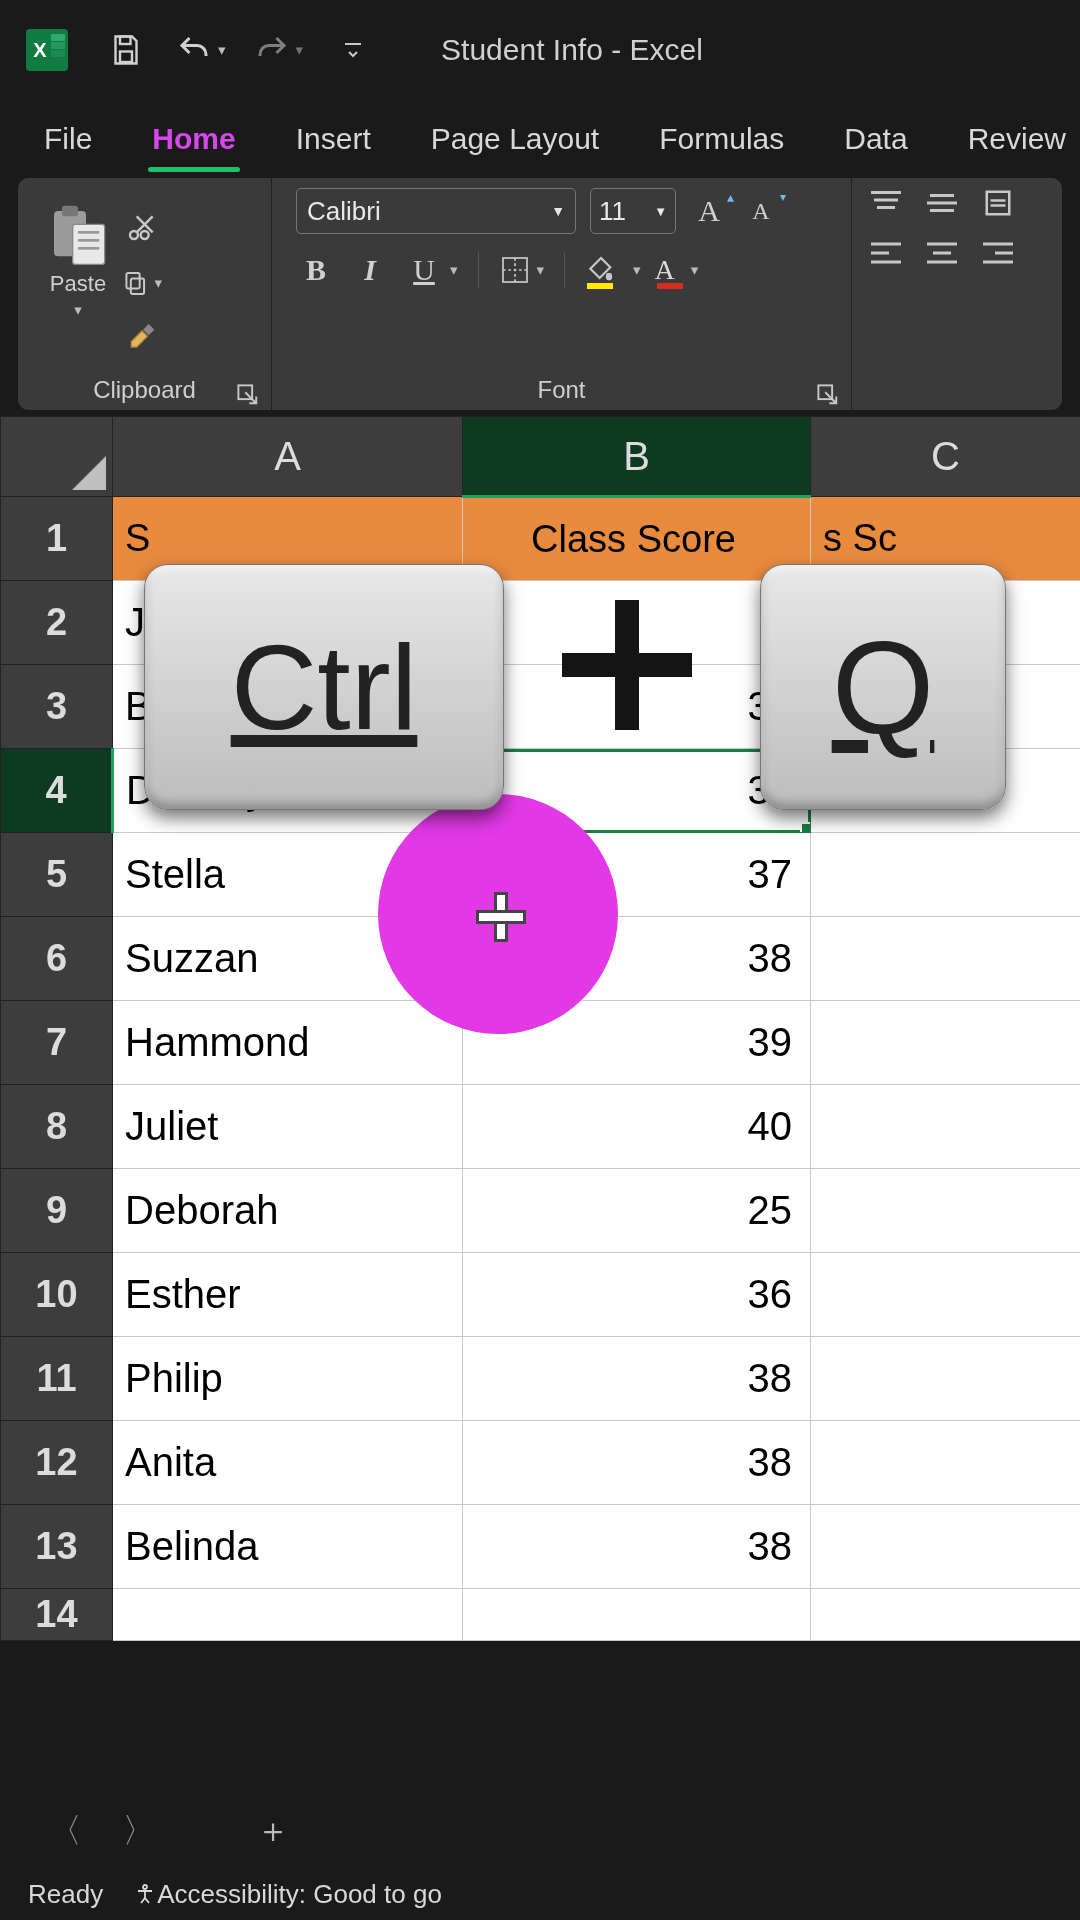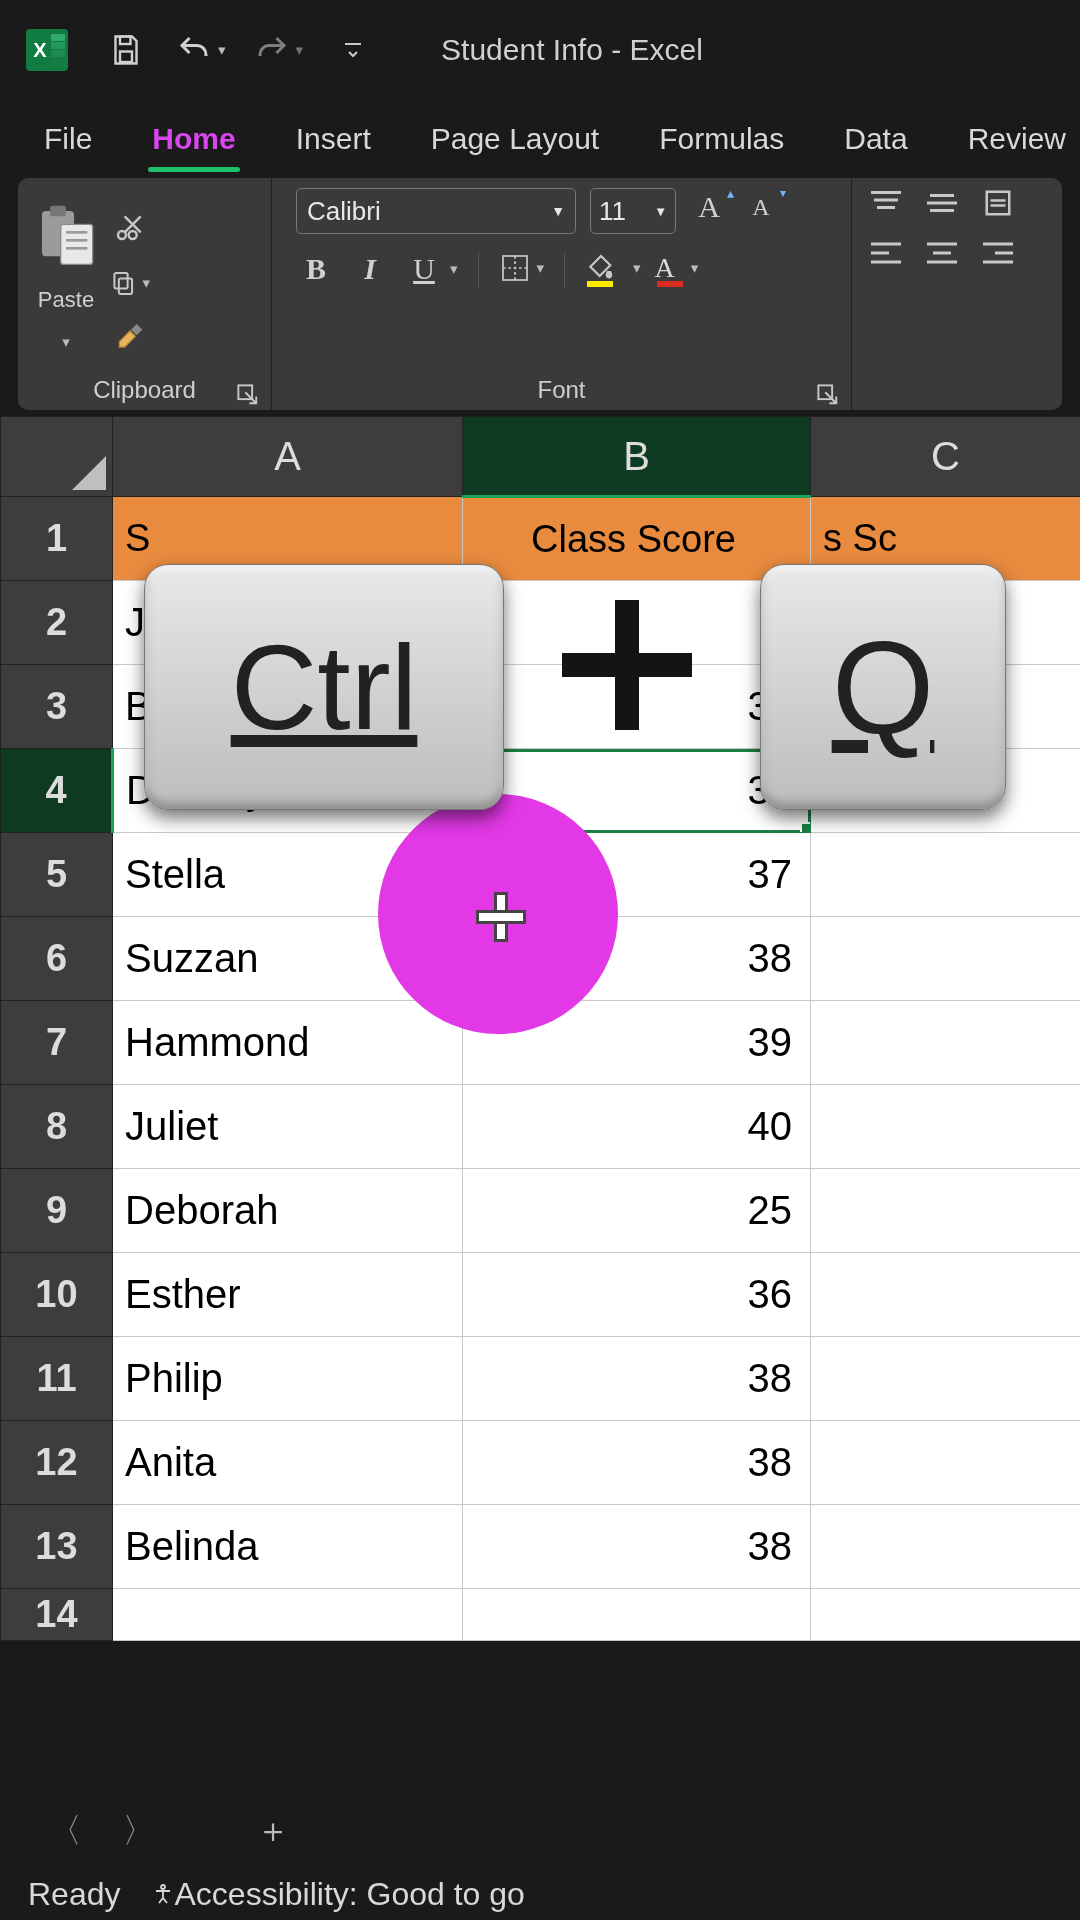--- a/index.html
+++ b/index.html
@@ -24,28 +24,28 @@
 
   
   .ribbon { display: flex; background: #3a3a3a; margin: 8px 18px 0 18px; border-radius: 10px; height: 232px; color: #d0d0d0; }
   .ribbon-group { border-right: 1px solid #222; display: flex; flex-direction: column; padding: 10px 16px 4px 16px; }
   .ribbon-group-body { flex: 1; display: flex; align-items: center; gap: 18px; }
   .ribbon-group-label { text-align: center; font-size: 24px; color: #cfcfcf; padding: 4px 0 2px 0; position: relative; }
   .dlg-launcher { position: absolute; right: -4px; bottom: 0; width: 22px; height: 22px; }
   .dlg-launcher svg { width: 22px; height: 22px; }
 
   .paste-block { display: flex; align-items: flex-start; gap: 12px; }
-  .paste-main { display: flex; flex-direction: column; align-items: center; gap: 20px; }
+  .paste-main { display: flex; flex-direction: column; align-items: center; gap: 4px; margin-left: 12px; }
   .paste-icon { width: 64px; height: 64px; position: relative; }
   .paste-label { font-size: 22px; color: #cfcfcf; }
   .paste-side { display: flex; flex-direction: column; gap: 20px; padding-top: 6px; }
   .mini-btn { width: 40px; height: 36px; display: flex; align-items: center; justify-content: center; }
 
   .font-group-body { flex-direction: column; align-items: flex-start; gap: 18px; }
-  .font-row { display: flex; align-items: flex-start; gap: 14px; padding-left: 8px; }
+  .font-row { display: flex; align-items: center; gap: 14px; padding-left: 8px; }
   .font-name-input { width: 280px; height: 46px; background: #3a3a3a; border: 1px solid #777; border-radius: 5px; display: flex; align-items: center; padding: 0 10px; font-size: 26px; color: #e8e8e8; position: relative; }
   .font-name-input .dd { margin-left: auto; font-size: 14px; }
   .font-size-input { width: 86px; height: 46px; background: #3a3a3a; border: 1px solid #777; border-radius: 5px; display: flex; align-items: center; padding: 0 8px; font-size: 26px; color: #e8e8e8; }
   .font-size-input .dd { margin-left: auto; font-size: 13px; }
   .ab-btn { width: 38px; height: 38px; display: flex; align-items: center; justify-content: center; font-size: 30px; }
   .grow-font { font-family: "Times New Roman", serif; position: relative; }
   .grow-font sup { font-size: 14px; color: #6fb8ff; position: absolute; top: -3px; right: -6px; }
   .shrink-font { font-family: "Times New Roman", serif; position: relative; font-size: 24px; }
   .shrink-font sup { font-size: 12px; color: #6fb8ff; position: absolute; top: -2px; right: -6px; }
   .style-btn { width: 40px; font-size: 30px; font-family: "Times New Roman", serif; text-align: center; }
@@ -95,21 +95,21 @@
   .selected-cell { outline: 3px solid #1b7f45; outline-offset: -3px; position: relative; }
   .selected-cell::after { content: ""; position: absolute; right: -6px; bottom: -6px; width: 12px; height: 12px; background: #1b7f45; border: 2px solid #fff; }
 
   
   .tabbar { position: absolute; left: 0; right: 0; bottom: 52px; height: 74px; background: #1a1a1a; display: flex; align-items: center; padding-left: 48px; gap: 40px; }
   .tabnav { color: #888; font-size: 34px; }
   .sheet-tab { background: #f2f2f2; color: #222; font-size: 30px; padding: 14px 30px 10px 30px; border-radius: 4px 4px 0 0; font-weight: 500; }
   .add-sheet { color: #bbb; font-size: 34px; margin-left: 60px; }
 
   
-  .statusbar { position: absolute; left: 0; right: 0; bottom: 0; height: 52px; background: #1a1a1a; display: flex; align-items: center; padding-left: 28px; gap: 30px; font-size: 32px; color: #d8d8d8; }
+  .statusbar { position: absolute; left: 0; right: 0; bottom: 0; height: 52px; background: #1a1a1a; display: flex; align-items: center; padding-left: 28px; gap: 30px; font-size: 26px; color: #d8d8d8; }
   .acc-ic { width: 24px; height: 24px; }
 
   
   .overlay { position: absolute; pointer-events: none; }
   .magenta-circle { left: 378px; top: 794px; width: 240px; height: 240px; border-radius: 50%; background: #e238e6; z-index: 3; display: flex; align-items: center; justify-content: center; }
   .magenta-circle .plus { width: 44px; height: 44px; position: relative; }
   .magenta-circle .plus::before, .magenta-circle .plus::after { content: ""; position: absolute; background: #fff; border: 3px solid #444; }
   .magenta-circle .plus::before { left: 18px; top: 0; width: 8px; height: 44px; }
   .magenta-circle .plus::after { top: 18px; left: 0; height: 8px; width: 44px; }
   .keycap { z-index: 5; background: linear-gradient(#e8e8e8, #bcbcbc); border: 1px solid #777; border-radius: 24px; box-shadow: 0 8px 18px rgba(0,0,0,0.55), inset 0 -6px 10px rgba(0,0,0,0.25), inset 0 4px 6px rgba(255,255,255,0.6); color: #222; display: flex; align-items: center; justify-content: center; font-family: Arial, sans-serif; text-decoration: underline; }

